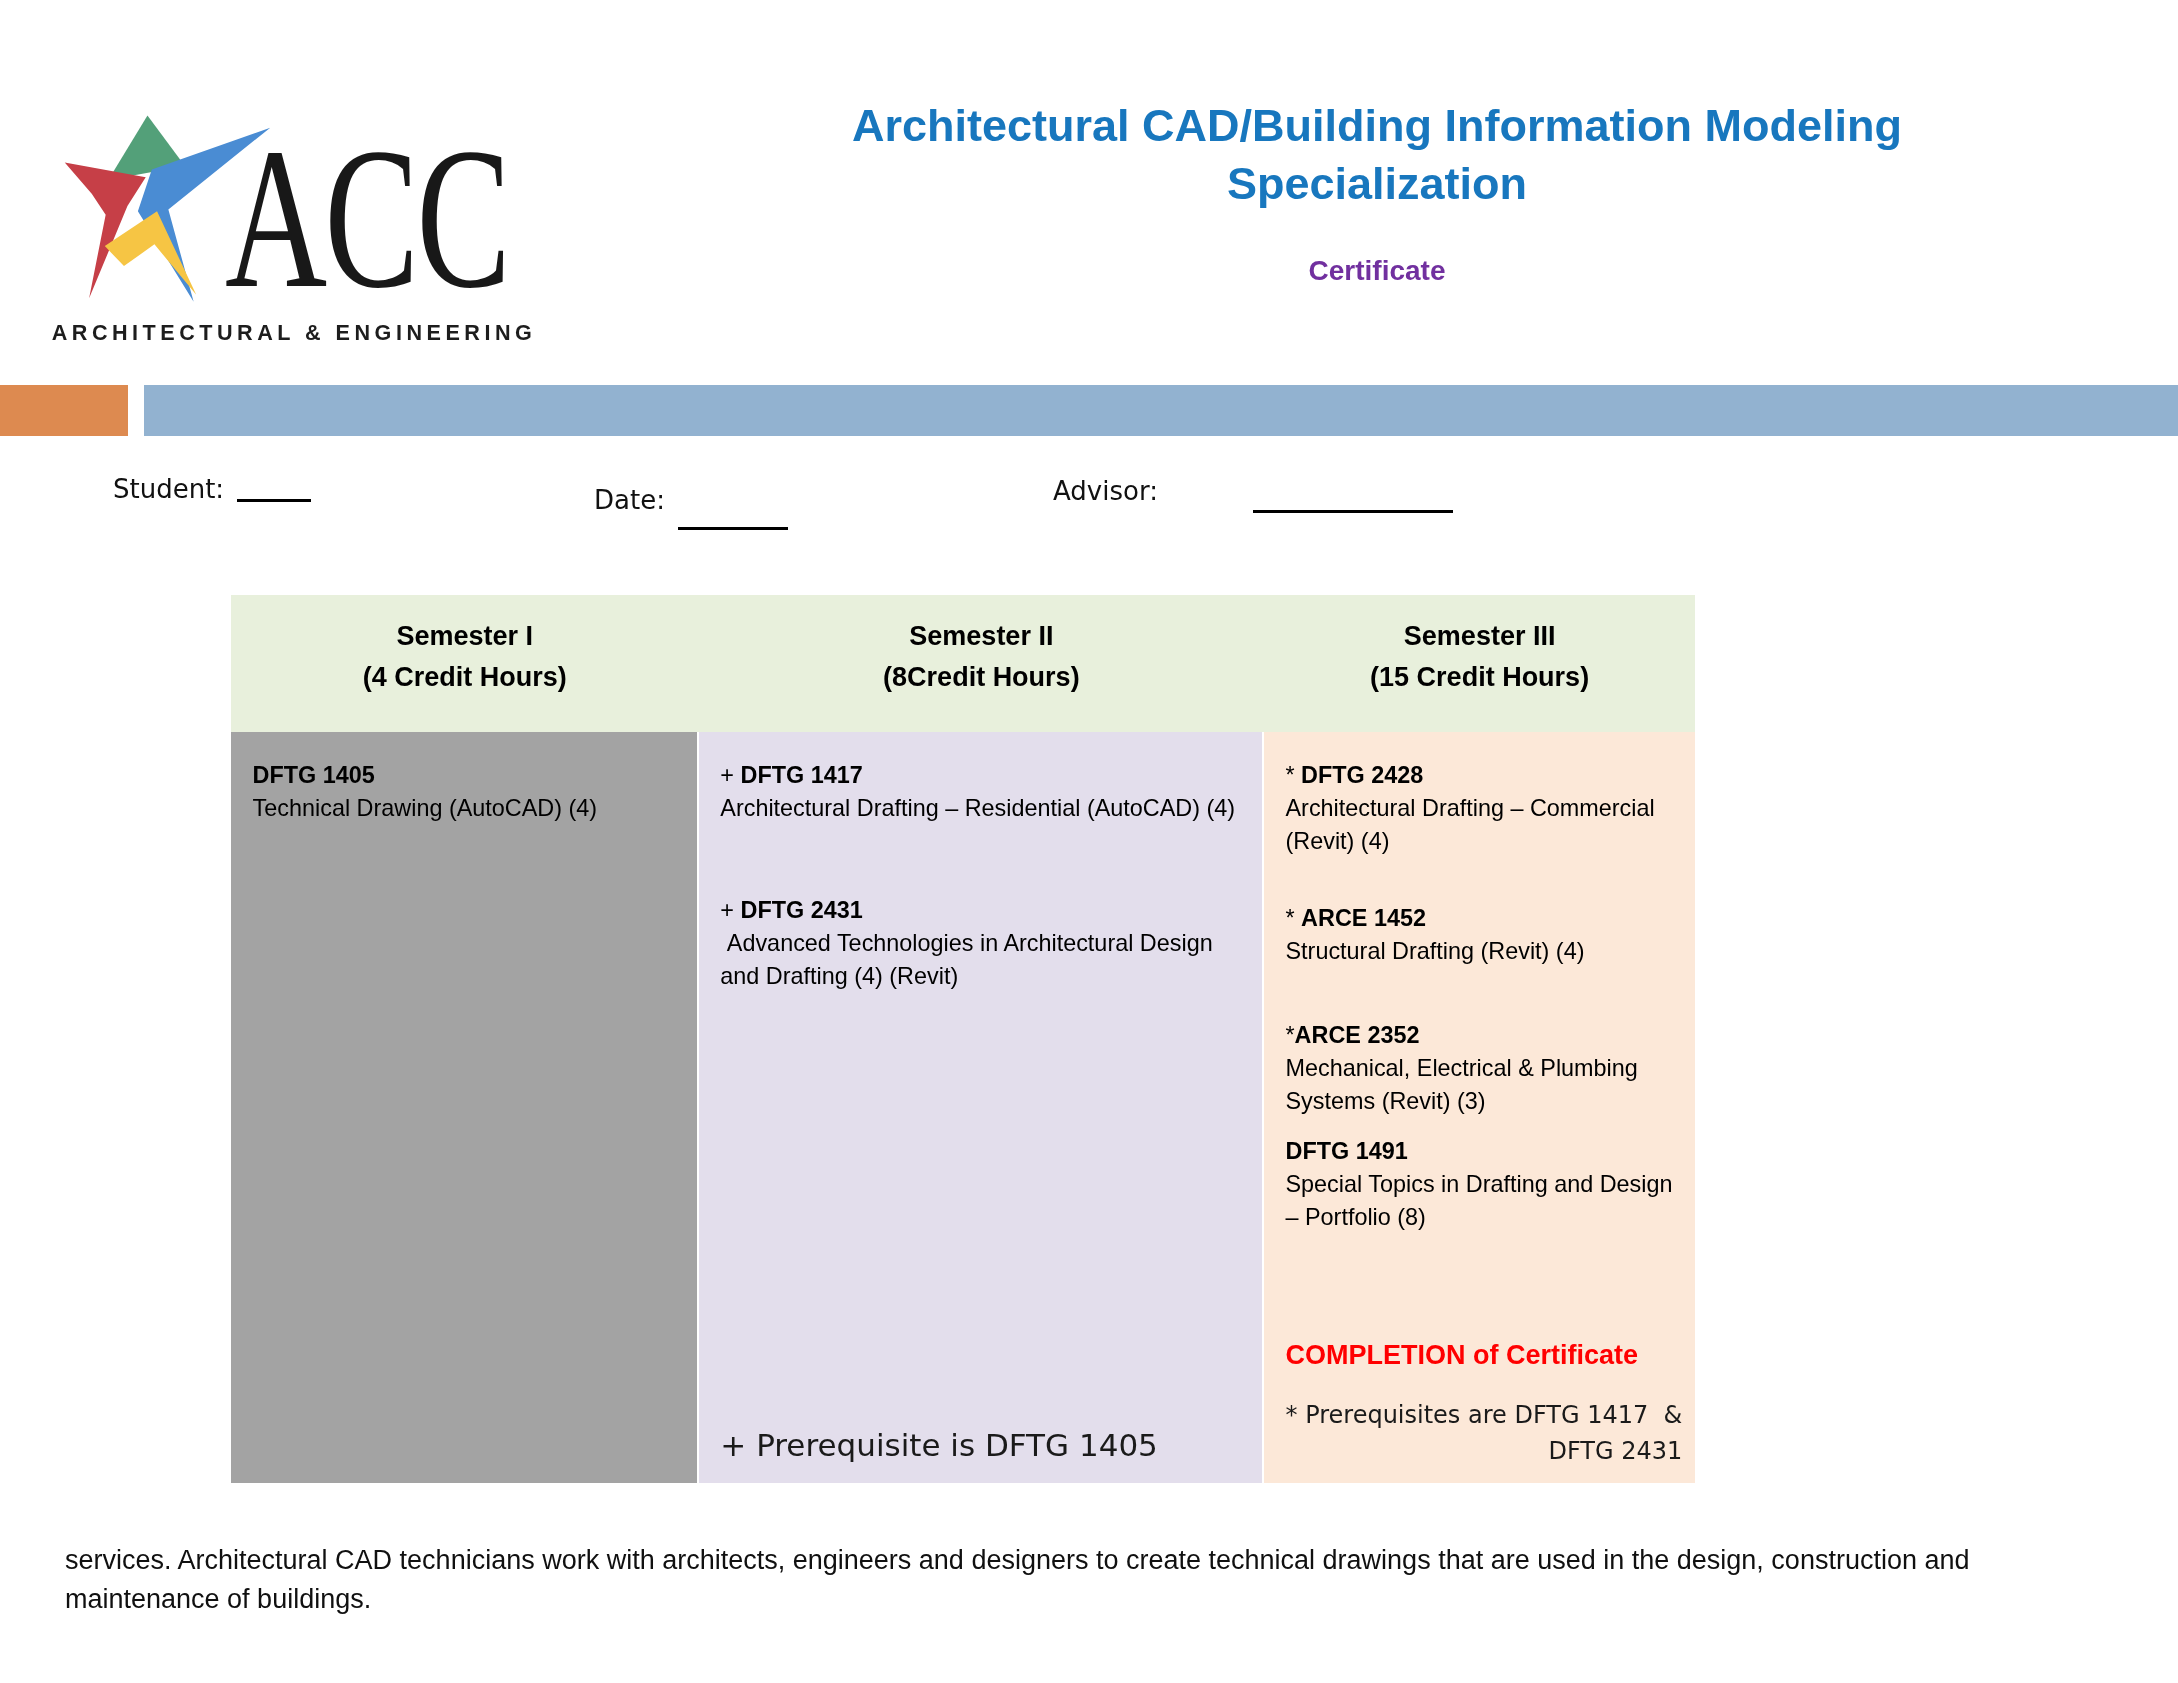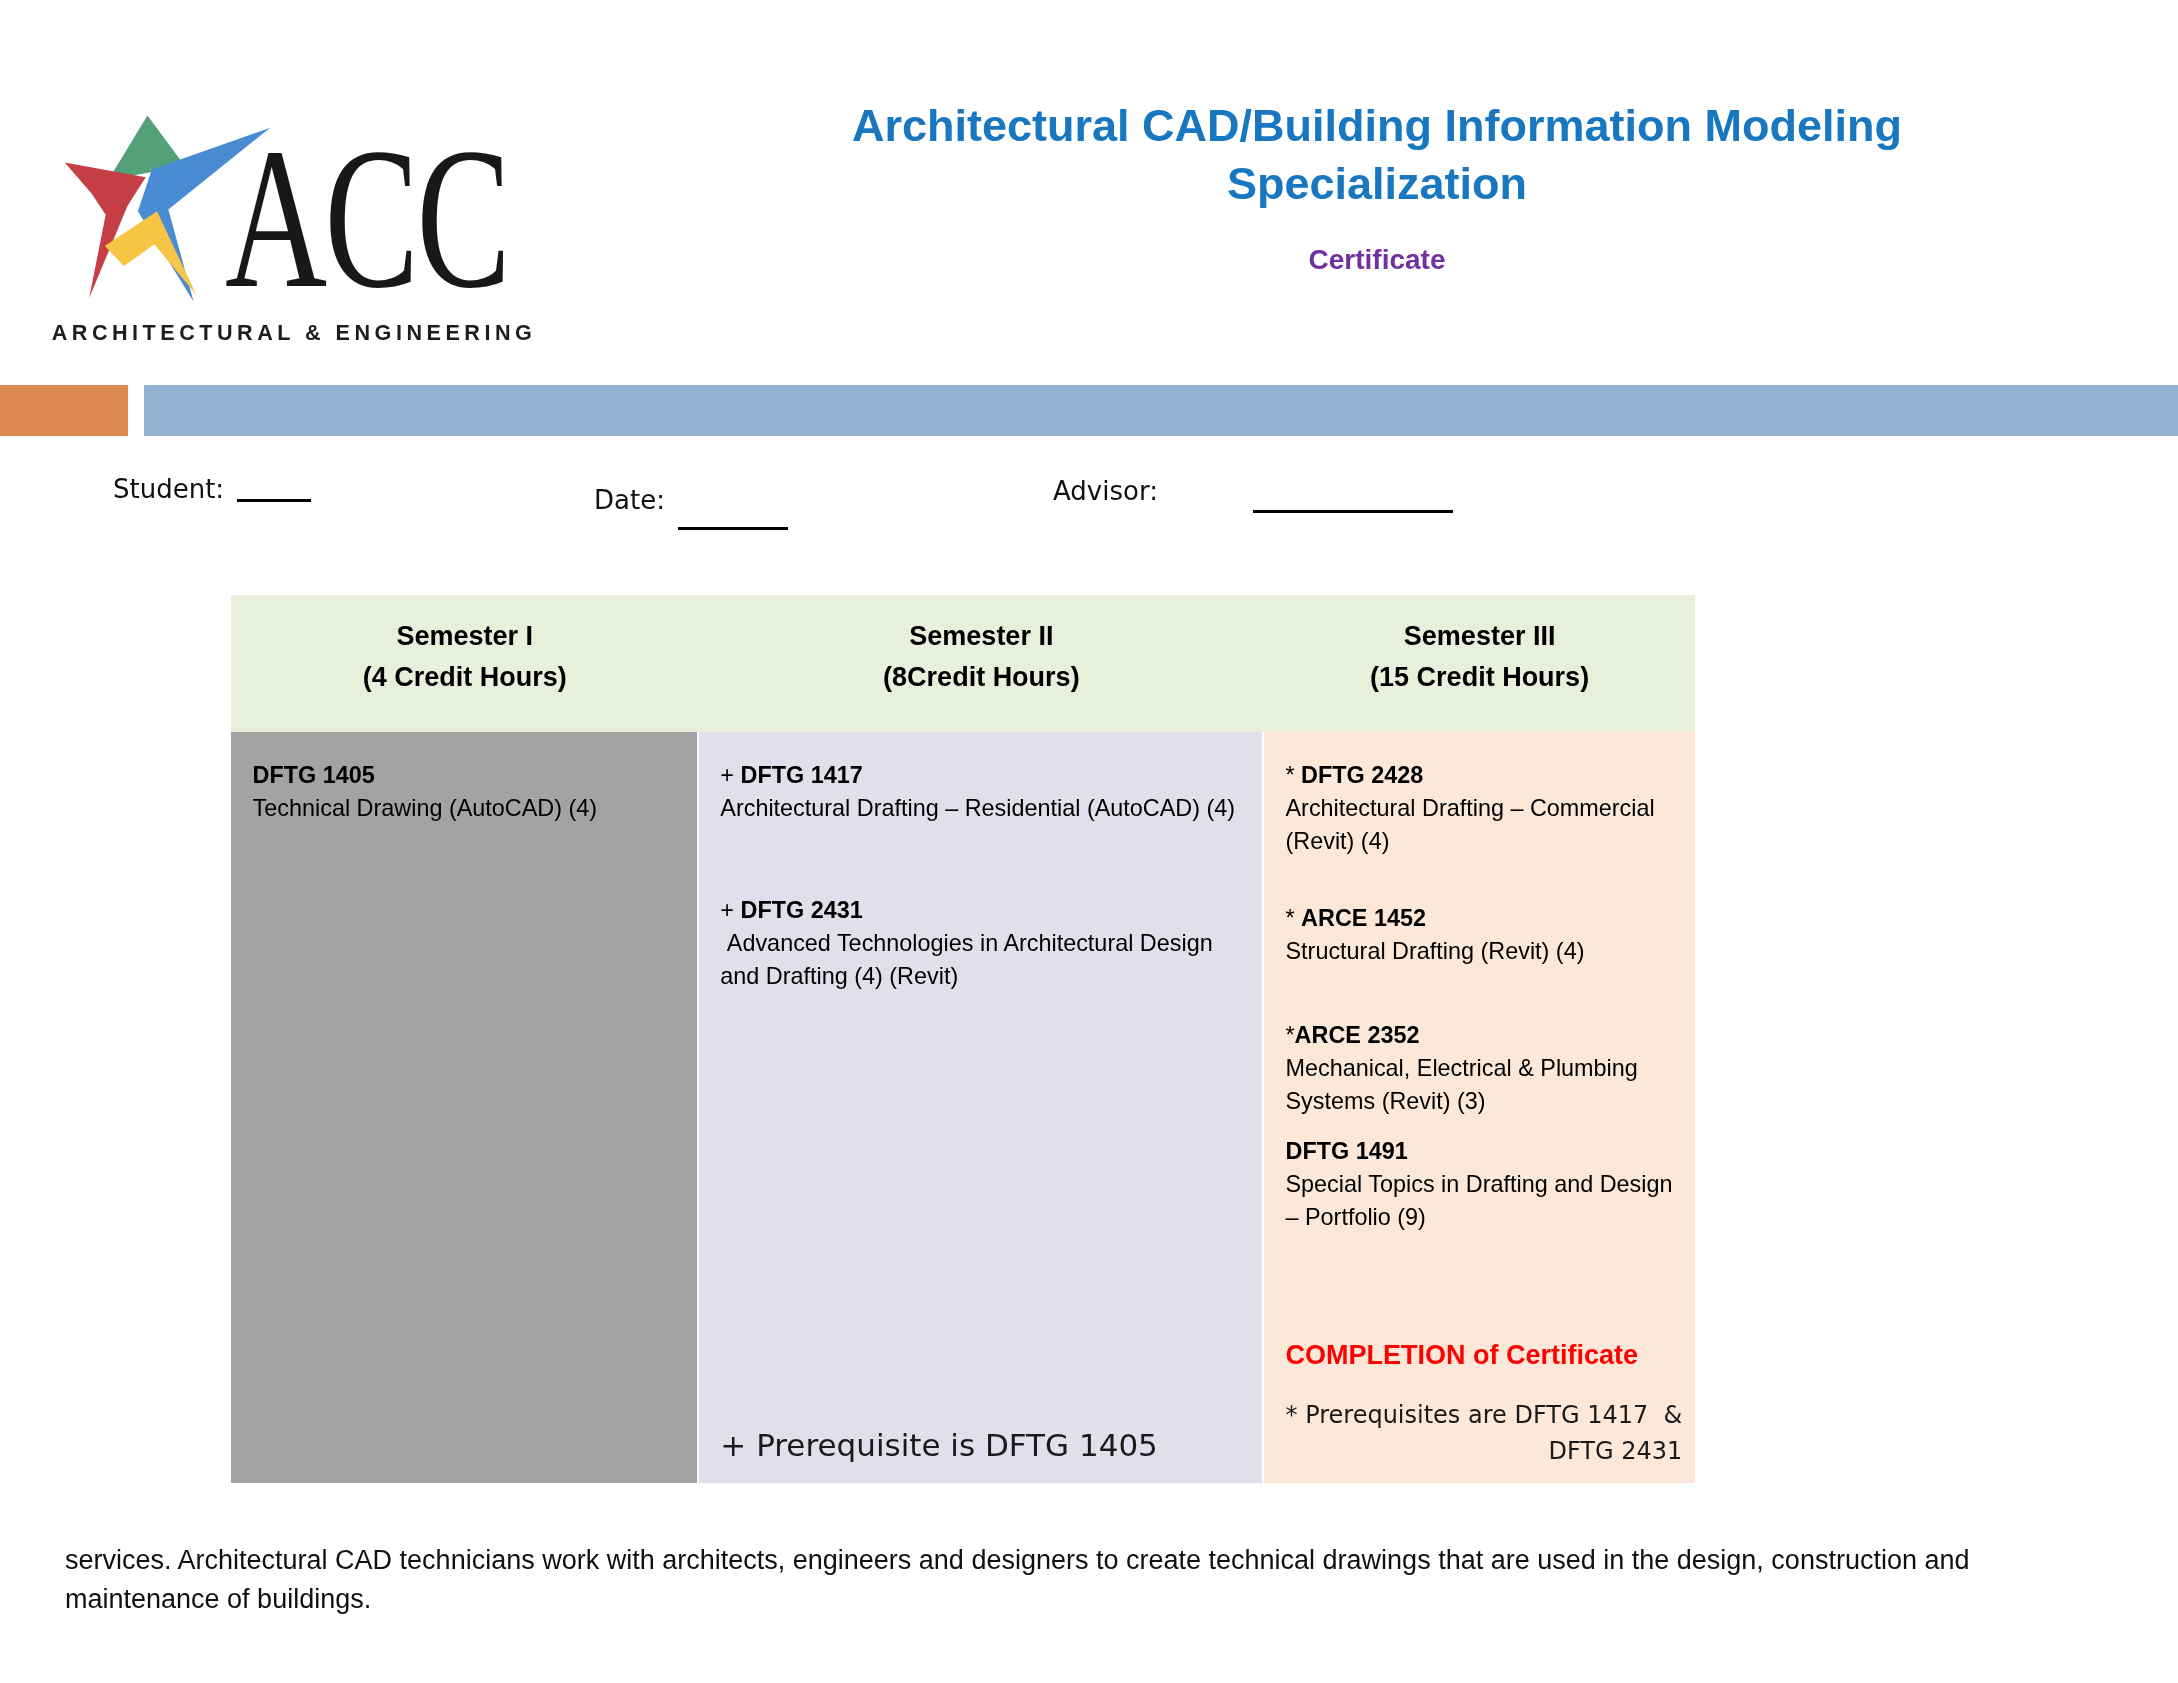--- a/index.html
+++ b/index.html
@@ -10,21 +10,21 @@
   .logo-star{position:absolute;left:63px;top:113px;width:209px;height:193px;}
   .logo-acronym{position:absolute;left:225px;top:117px;
         font-family:"Liberation Serif",serif;font-size:202px;line-height:1;
         letter-spacing:-3.6px;color:#181818;transform:scaleX(0.70);transform-origin:0 0;}
   .logo-sub{position:absolute;left:34px;top:317px;width:520px;text-align:center;
         font-weight:700;font-size:21.6px;letter-spacing:4.5px;line-height:32px;color:#1d1d1d;}
 
   
   .title-block{position:absolute;left:576px;top:97px;width:1602px;text-align:center;}
   .doc-title{font-size:45px;font-weight:700;line-height:58px;color:#1877BE;}
-  .doc-subtitle{margin-top:31px;font-size:28px;font-weight:700;color:#71309F;}
+  .doc-subtitle{margin-top:42px;font-size:28px;font-weight:700;color:#71309F;}
   .doc-effective{margin-top:24px;font-size:30px;font-weight:700;color:#1F3864;}
 
   
   .bar-orange{position:absolute;left:0;top:385px;width:128px;height:51px;background:#DD8A50;}
   .bar-blue{position:absolute;left:144px;top:385px;width:2034px;height:51px;background:#92B2D0;}
 
   
   .form-label{position:absolute;font-family:"DejaVu Sans",sans-serif;font-size:26px;color:#111;}
   .f-student{left:113px;top:474px;}
   .f-date{left:594px;top:485px;}
@@ -144,21 +144,21 @@
         <div class="course c2">
           <span class="prefix">* </span><b class="code">ARCE 1452</b>
           <div class="desc">Structural Drafting (Revit) (4)</div>
         </div>
         <div class="course c3">
           <span class="prefix">*</span><b class="code">ARCE 2352</b>
           <div class="desc">Mechanical, Electrical &amp; Plumbing Systems (Revit) (3)</div>
         </div>
         <div class="course c4">
           <span class="prefix"></span><b class="code">DFTG 1491</b>
-          <div class="desc">Special Topics in Drafting and Design – Portfolio (9)</div>
+          <div class="desc">Special Topics in Drafting and Design – Portfolio (8)</div>
         </div>
         <div class="completion">COMPLETION of Certificate</div>
         <div class="note3">
           <div>* Prerequisites are DFTG 1417  &amp;</div>
           <div>DFTG 2431</div>
         </div>
       </div>
 
     </div>
   </div>

